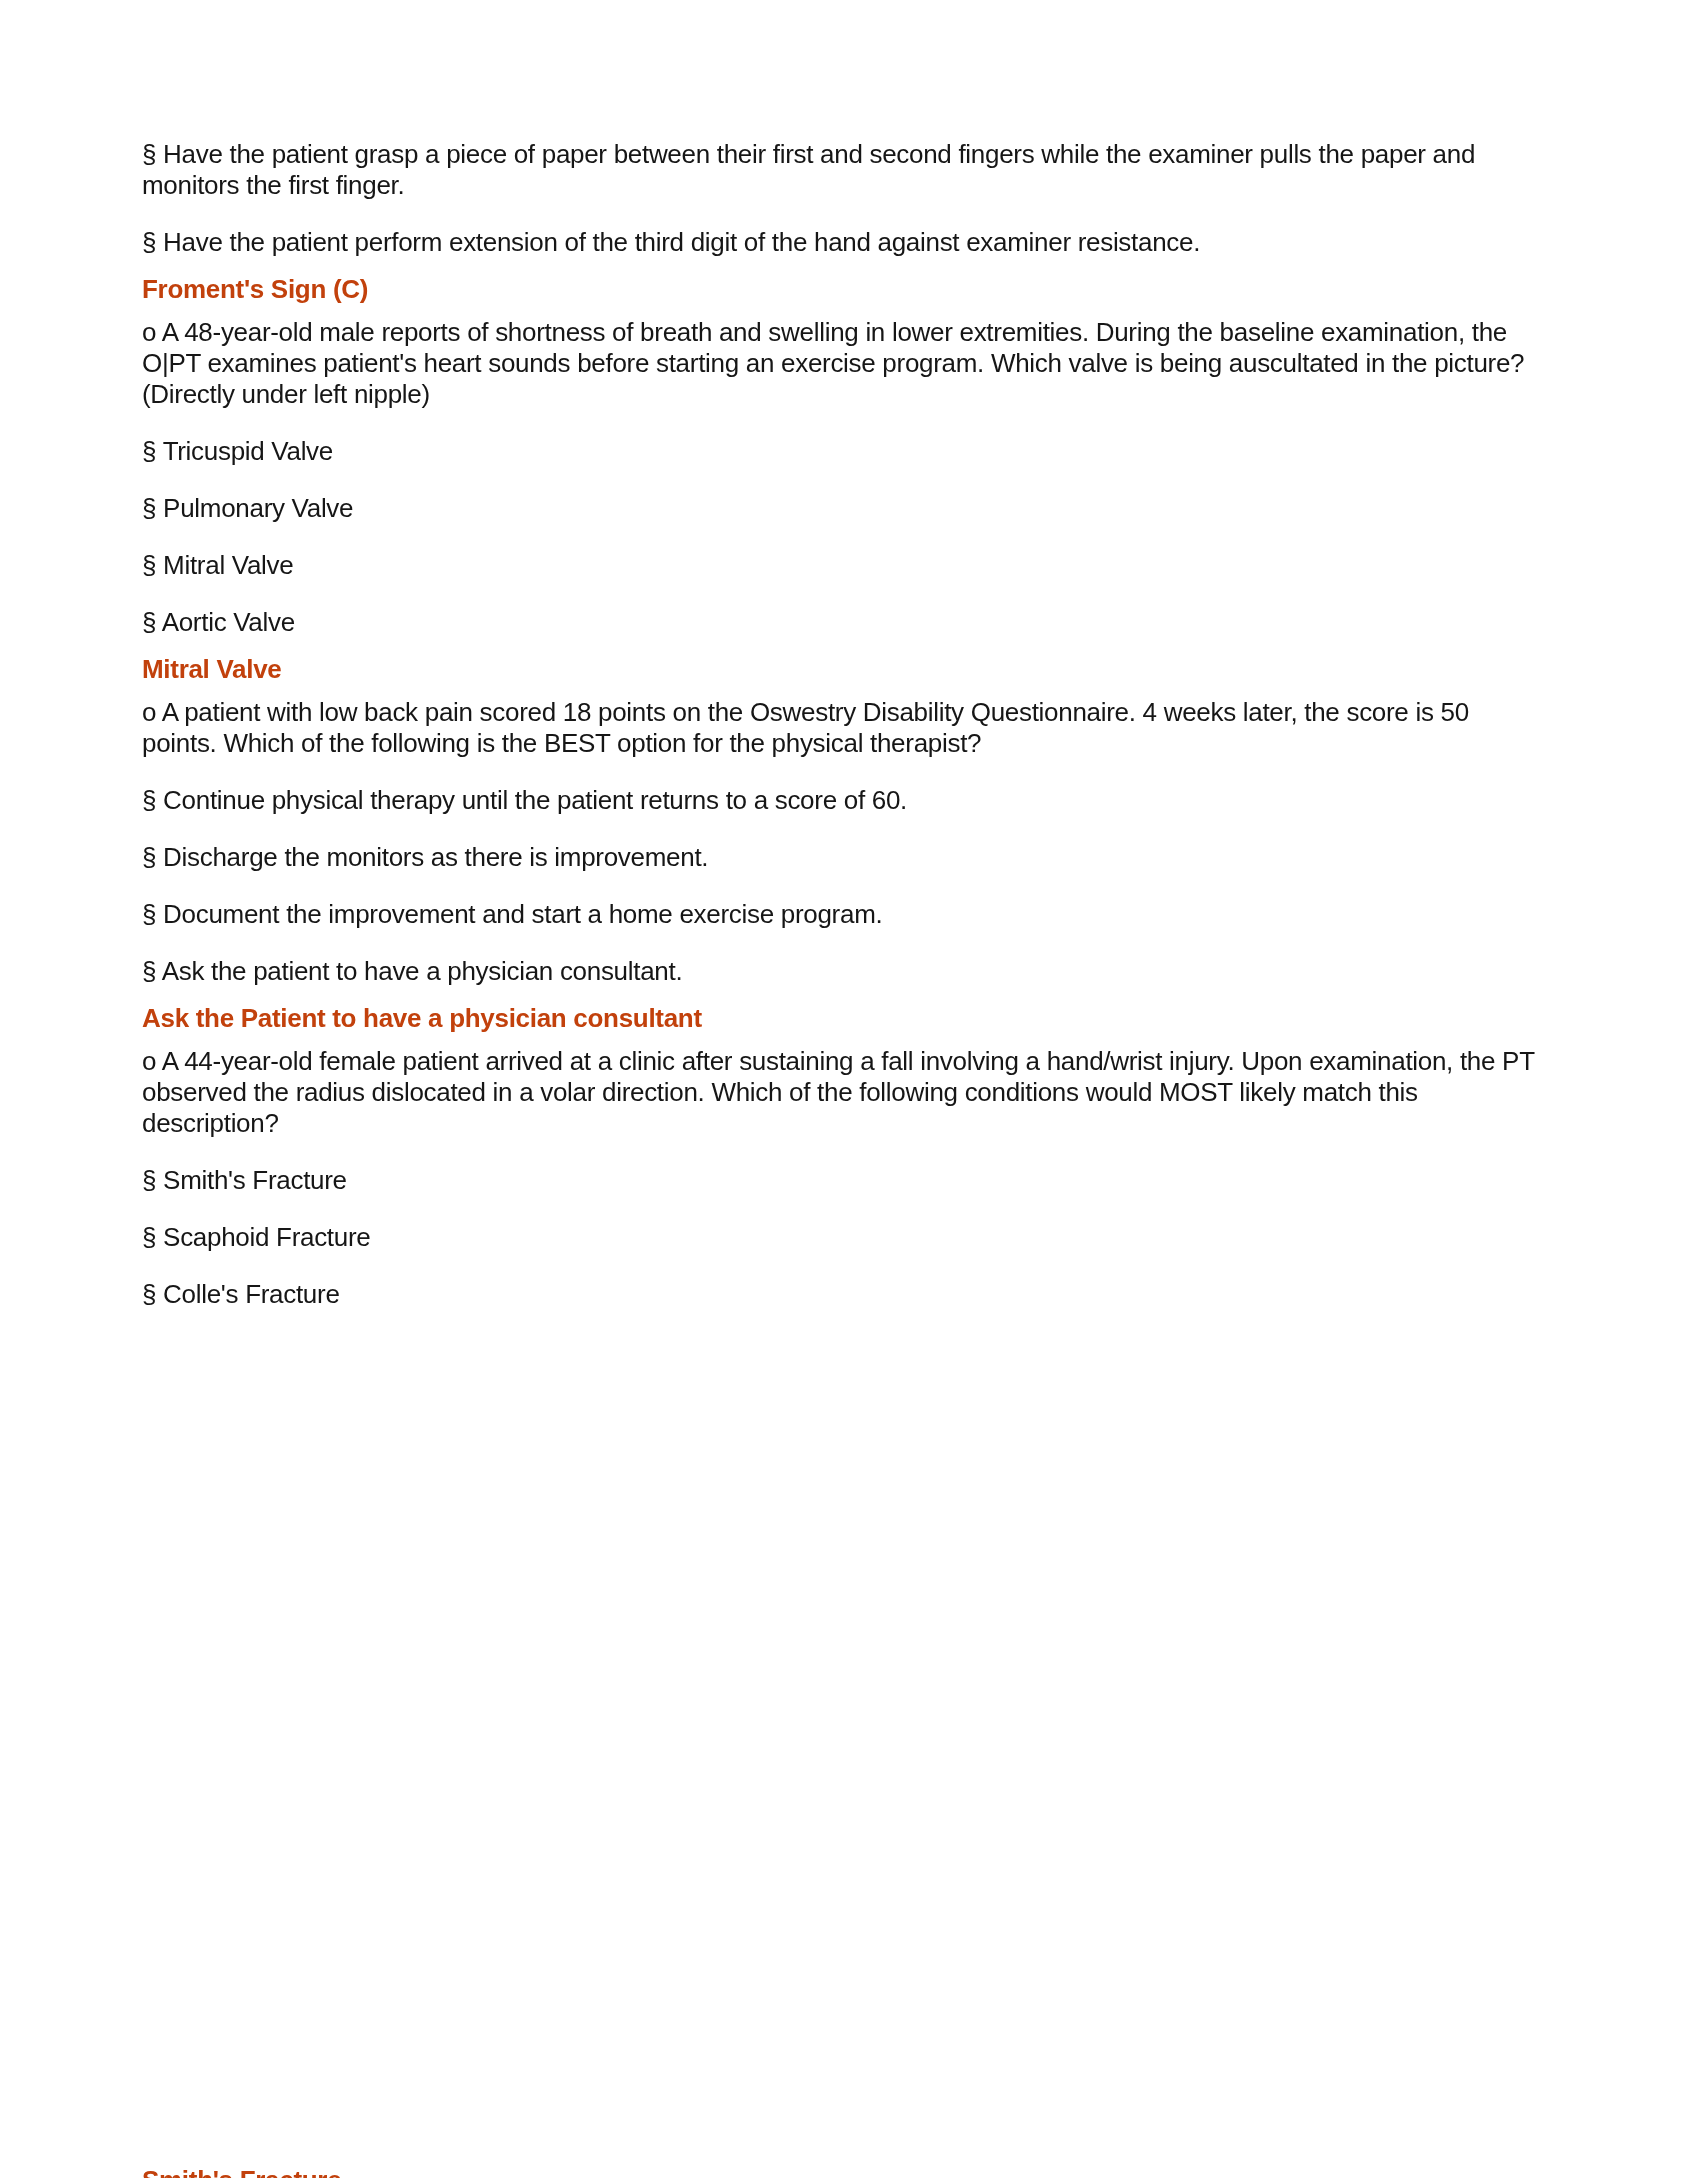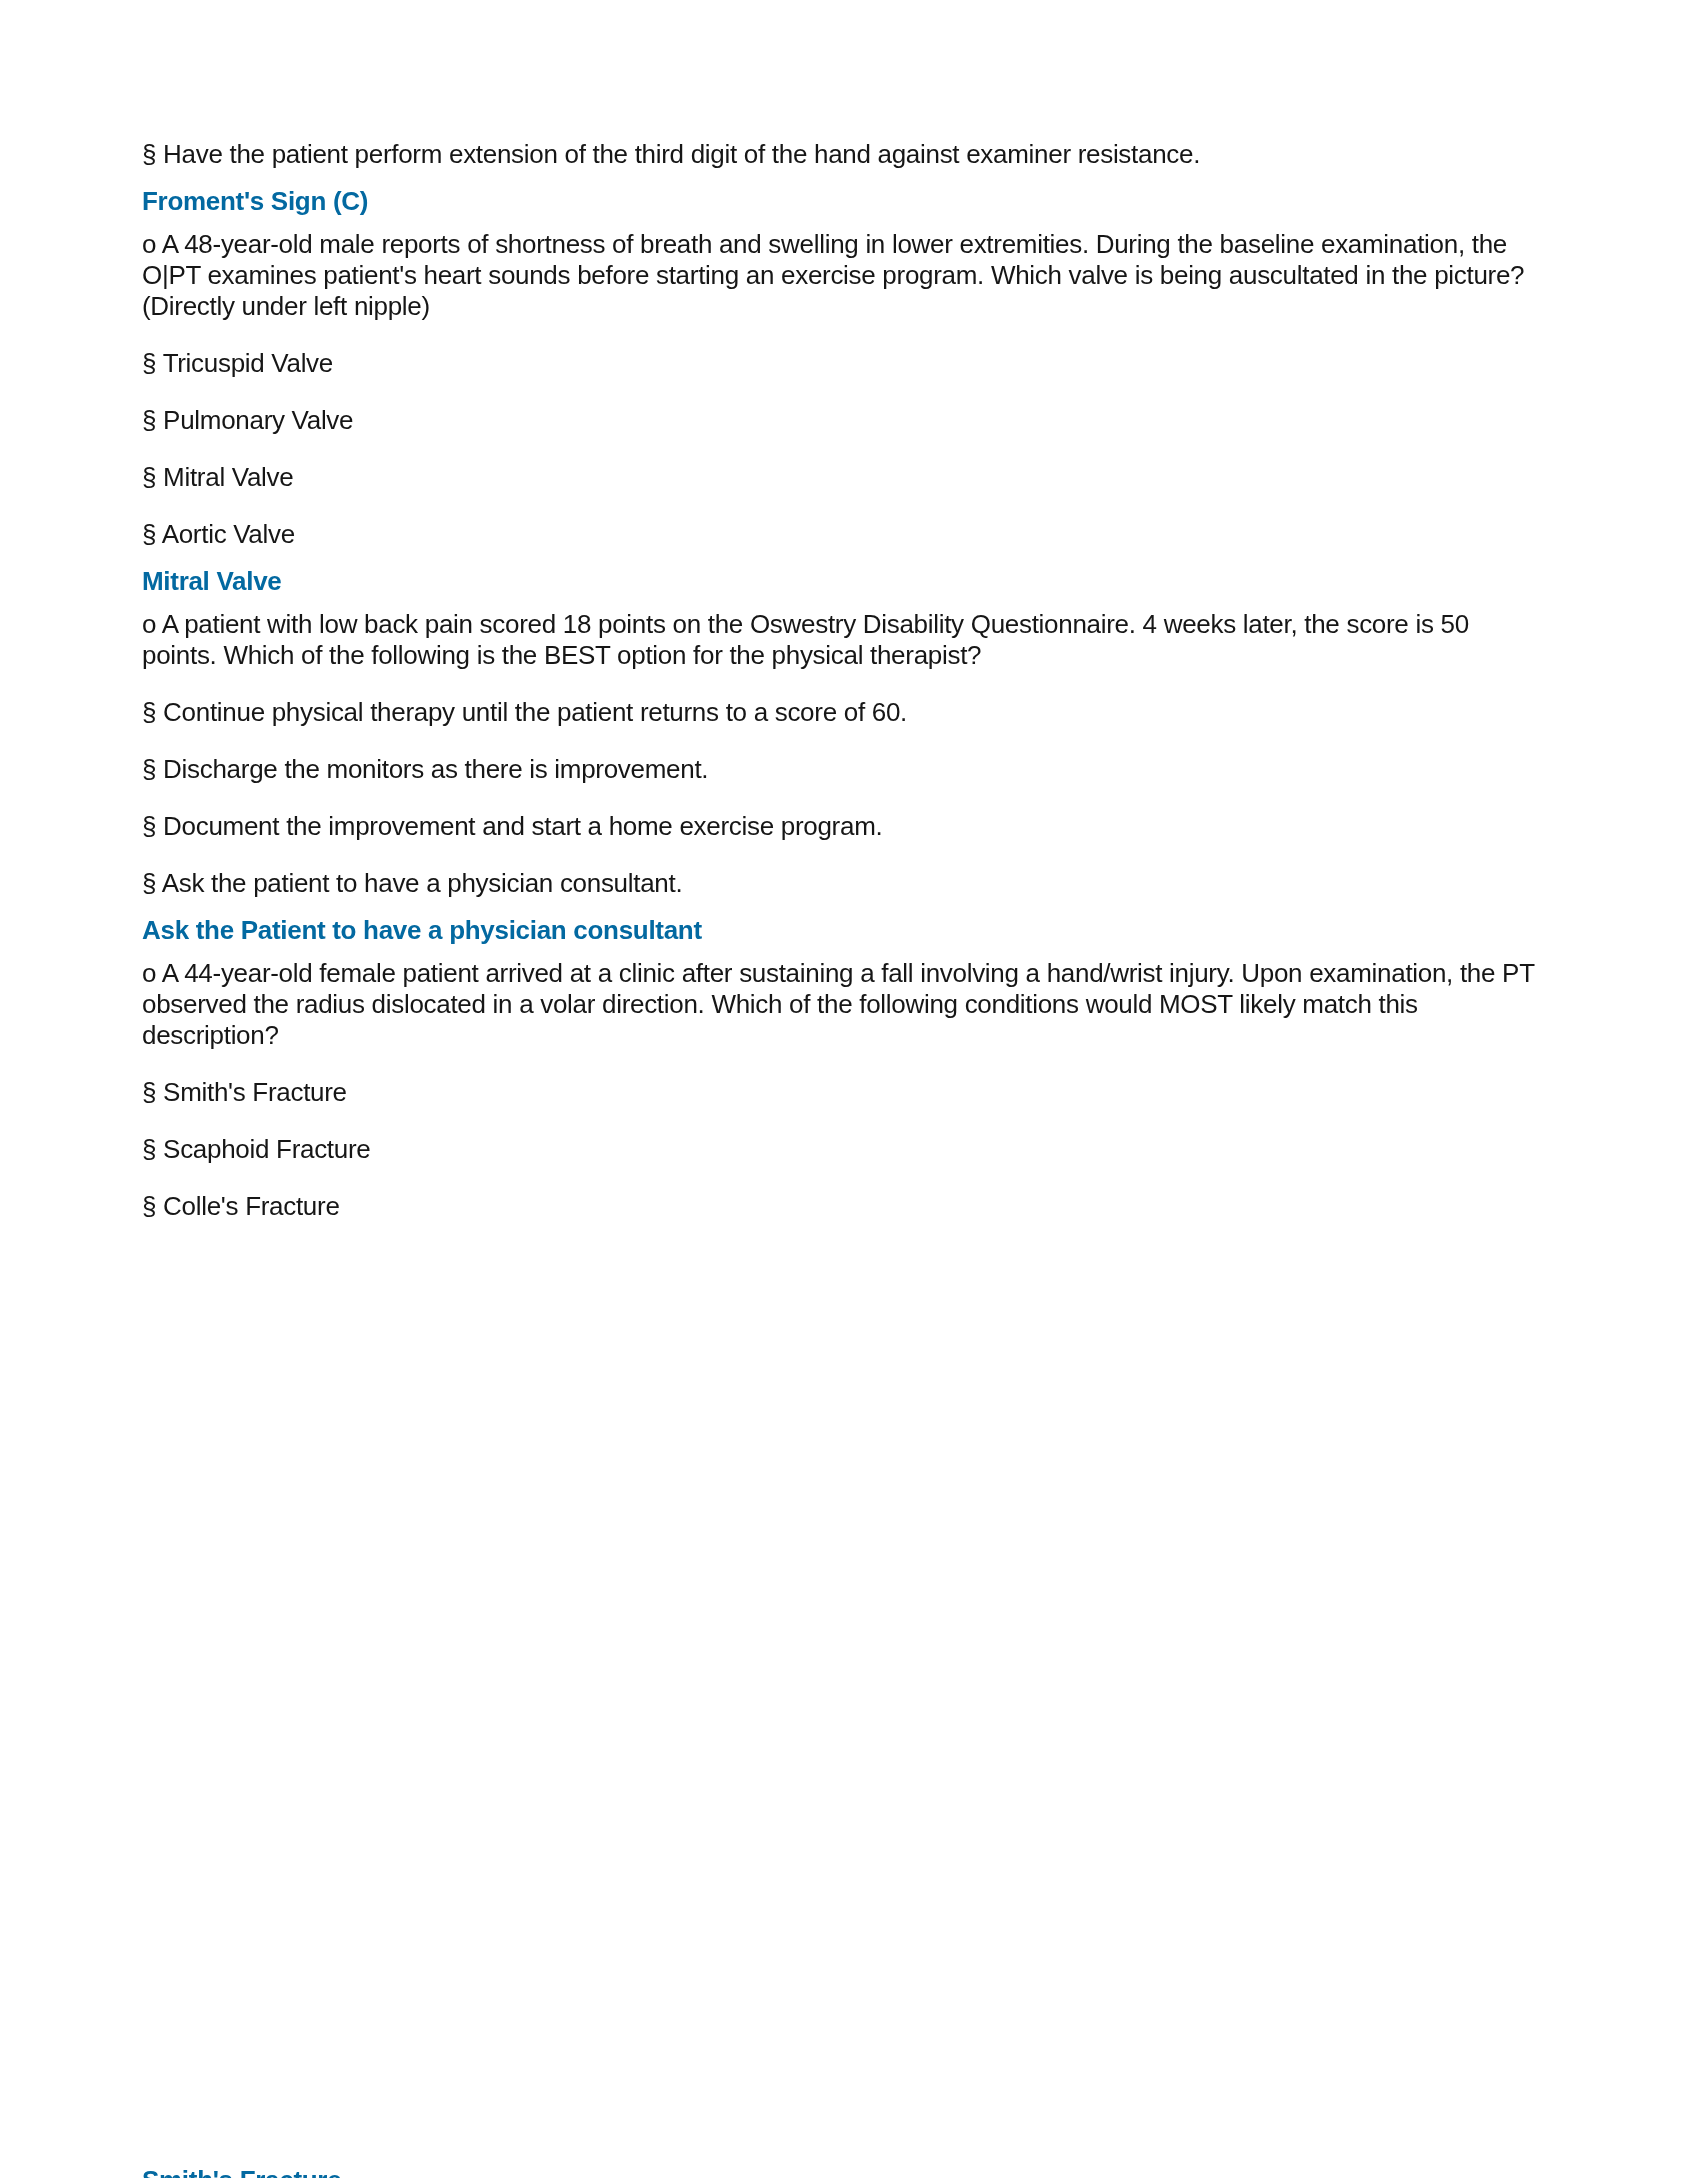--- a/index.html
+++ b/index.html
@@ -13,38 +13,39 @@
     padding: 139px 141px 0 142px;
     font-family: "Liberation Sans", "DejaVu Sans", sans-serif;
     font-size: 26px;
     line-height: 31px;
     letter-spacing: -0.3px;
     color: #161616;
   }
   .para { margin: 0 0 26px 0; }
   .heading {
     margin: -10px 0 12px 0;
-    color: #0369a1;
+    color: #c2410c;
     font-size: 26px;
     line-height: 31px;
     font-weight: 700;
   }
   .clipped-heading {
     position: absolute;
     left: 142px;
     top: 2165px;
     margin: 0;
   }
   .marker { white-space: pre; }
 </style>
 </head>
 <body>
 
 <div class="page">
 
+  <p class="para"><span class="marker">§</span> <span>Have the patient grasp a piece of paper between their first and second fingers while the examiner pulls the paper and monitors the first finger.</span></p>
 
   <p class="para"><span class="marker">§</span> <span>Have the patient perform extension of the third digit of the hand against examiner resistance.</span></p>
 
   <h2 class="heading">Froment's Sign (C)</h2>
 
   <p class="para"><span class="marker">o</span> <span>A 48-year-old male reports of shortness of breath and swelling in lower extremities. During the baseline examination, the O|PT examines patient's heart sounds before starting an exercise program. Which valve is being auscultated in the picture? (Directly under left nipple)</span></p>
 
   <p class="para"><span class="marker">§</span> <span>Tricuspid Valve</span></p>
 
   <p class="para"><span class="marker">§</span> <span>Pulmonary Valve</span></p>

